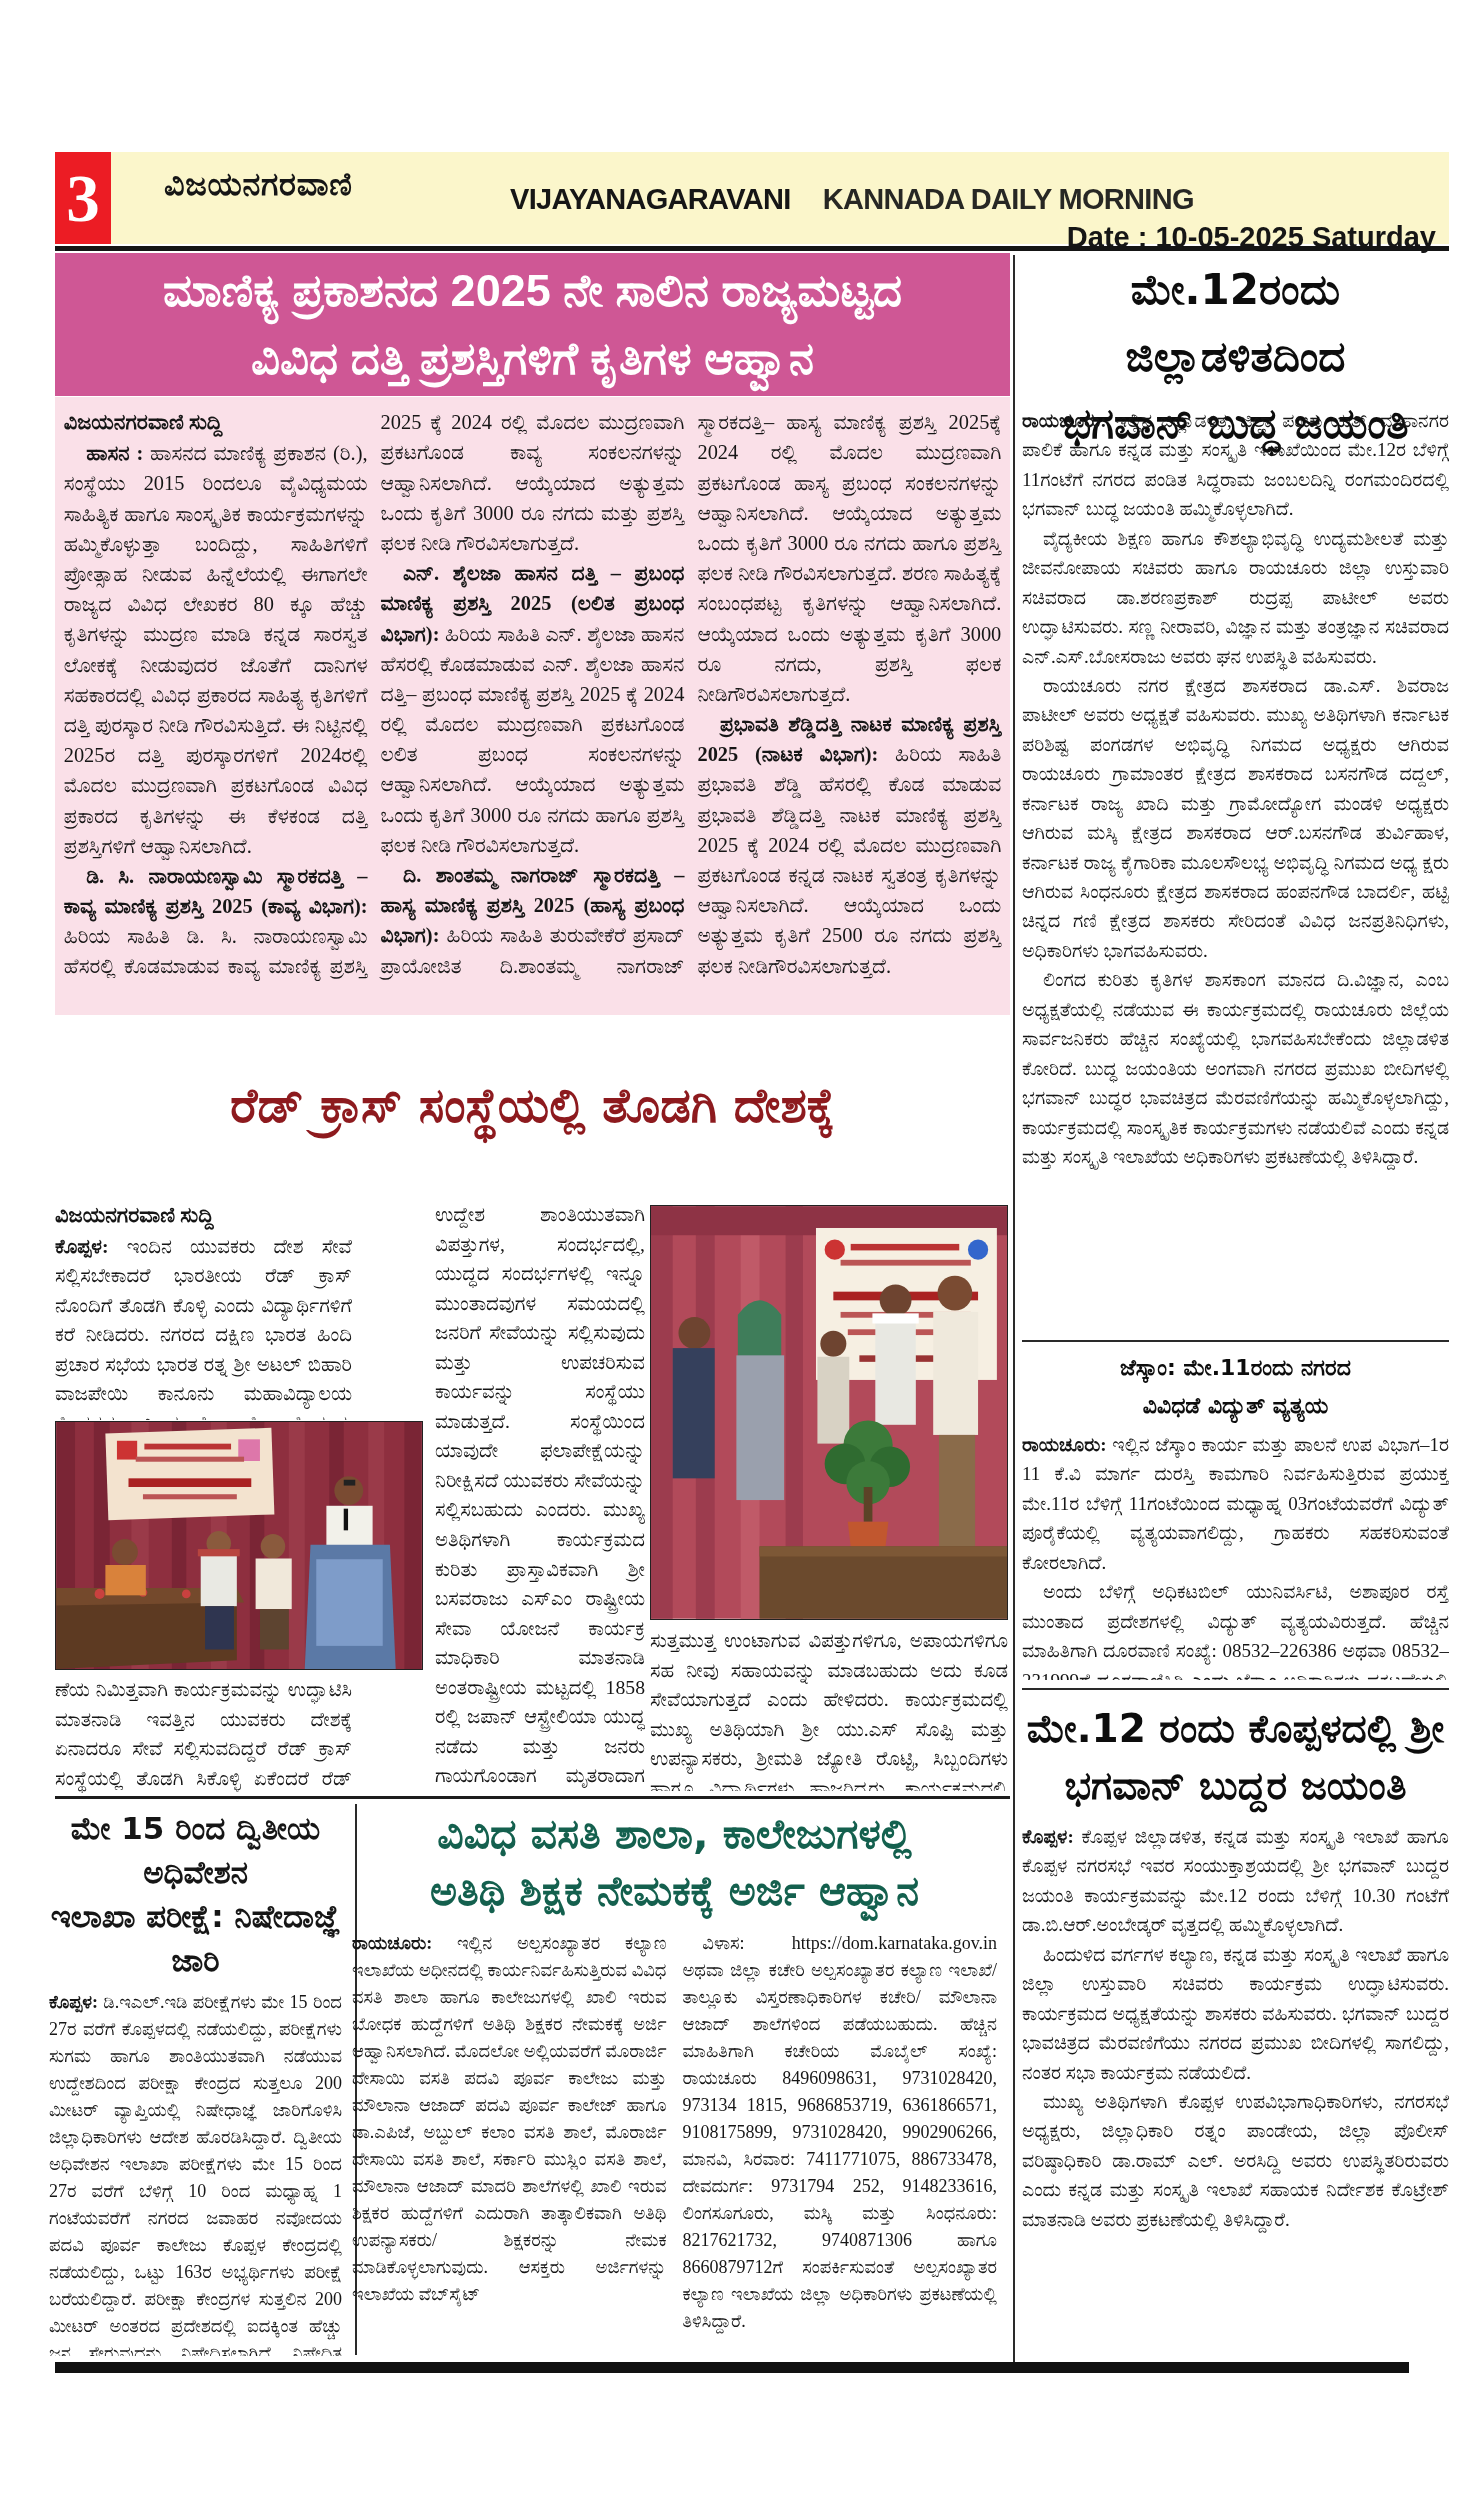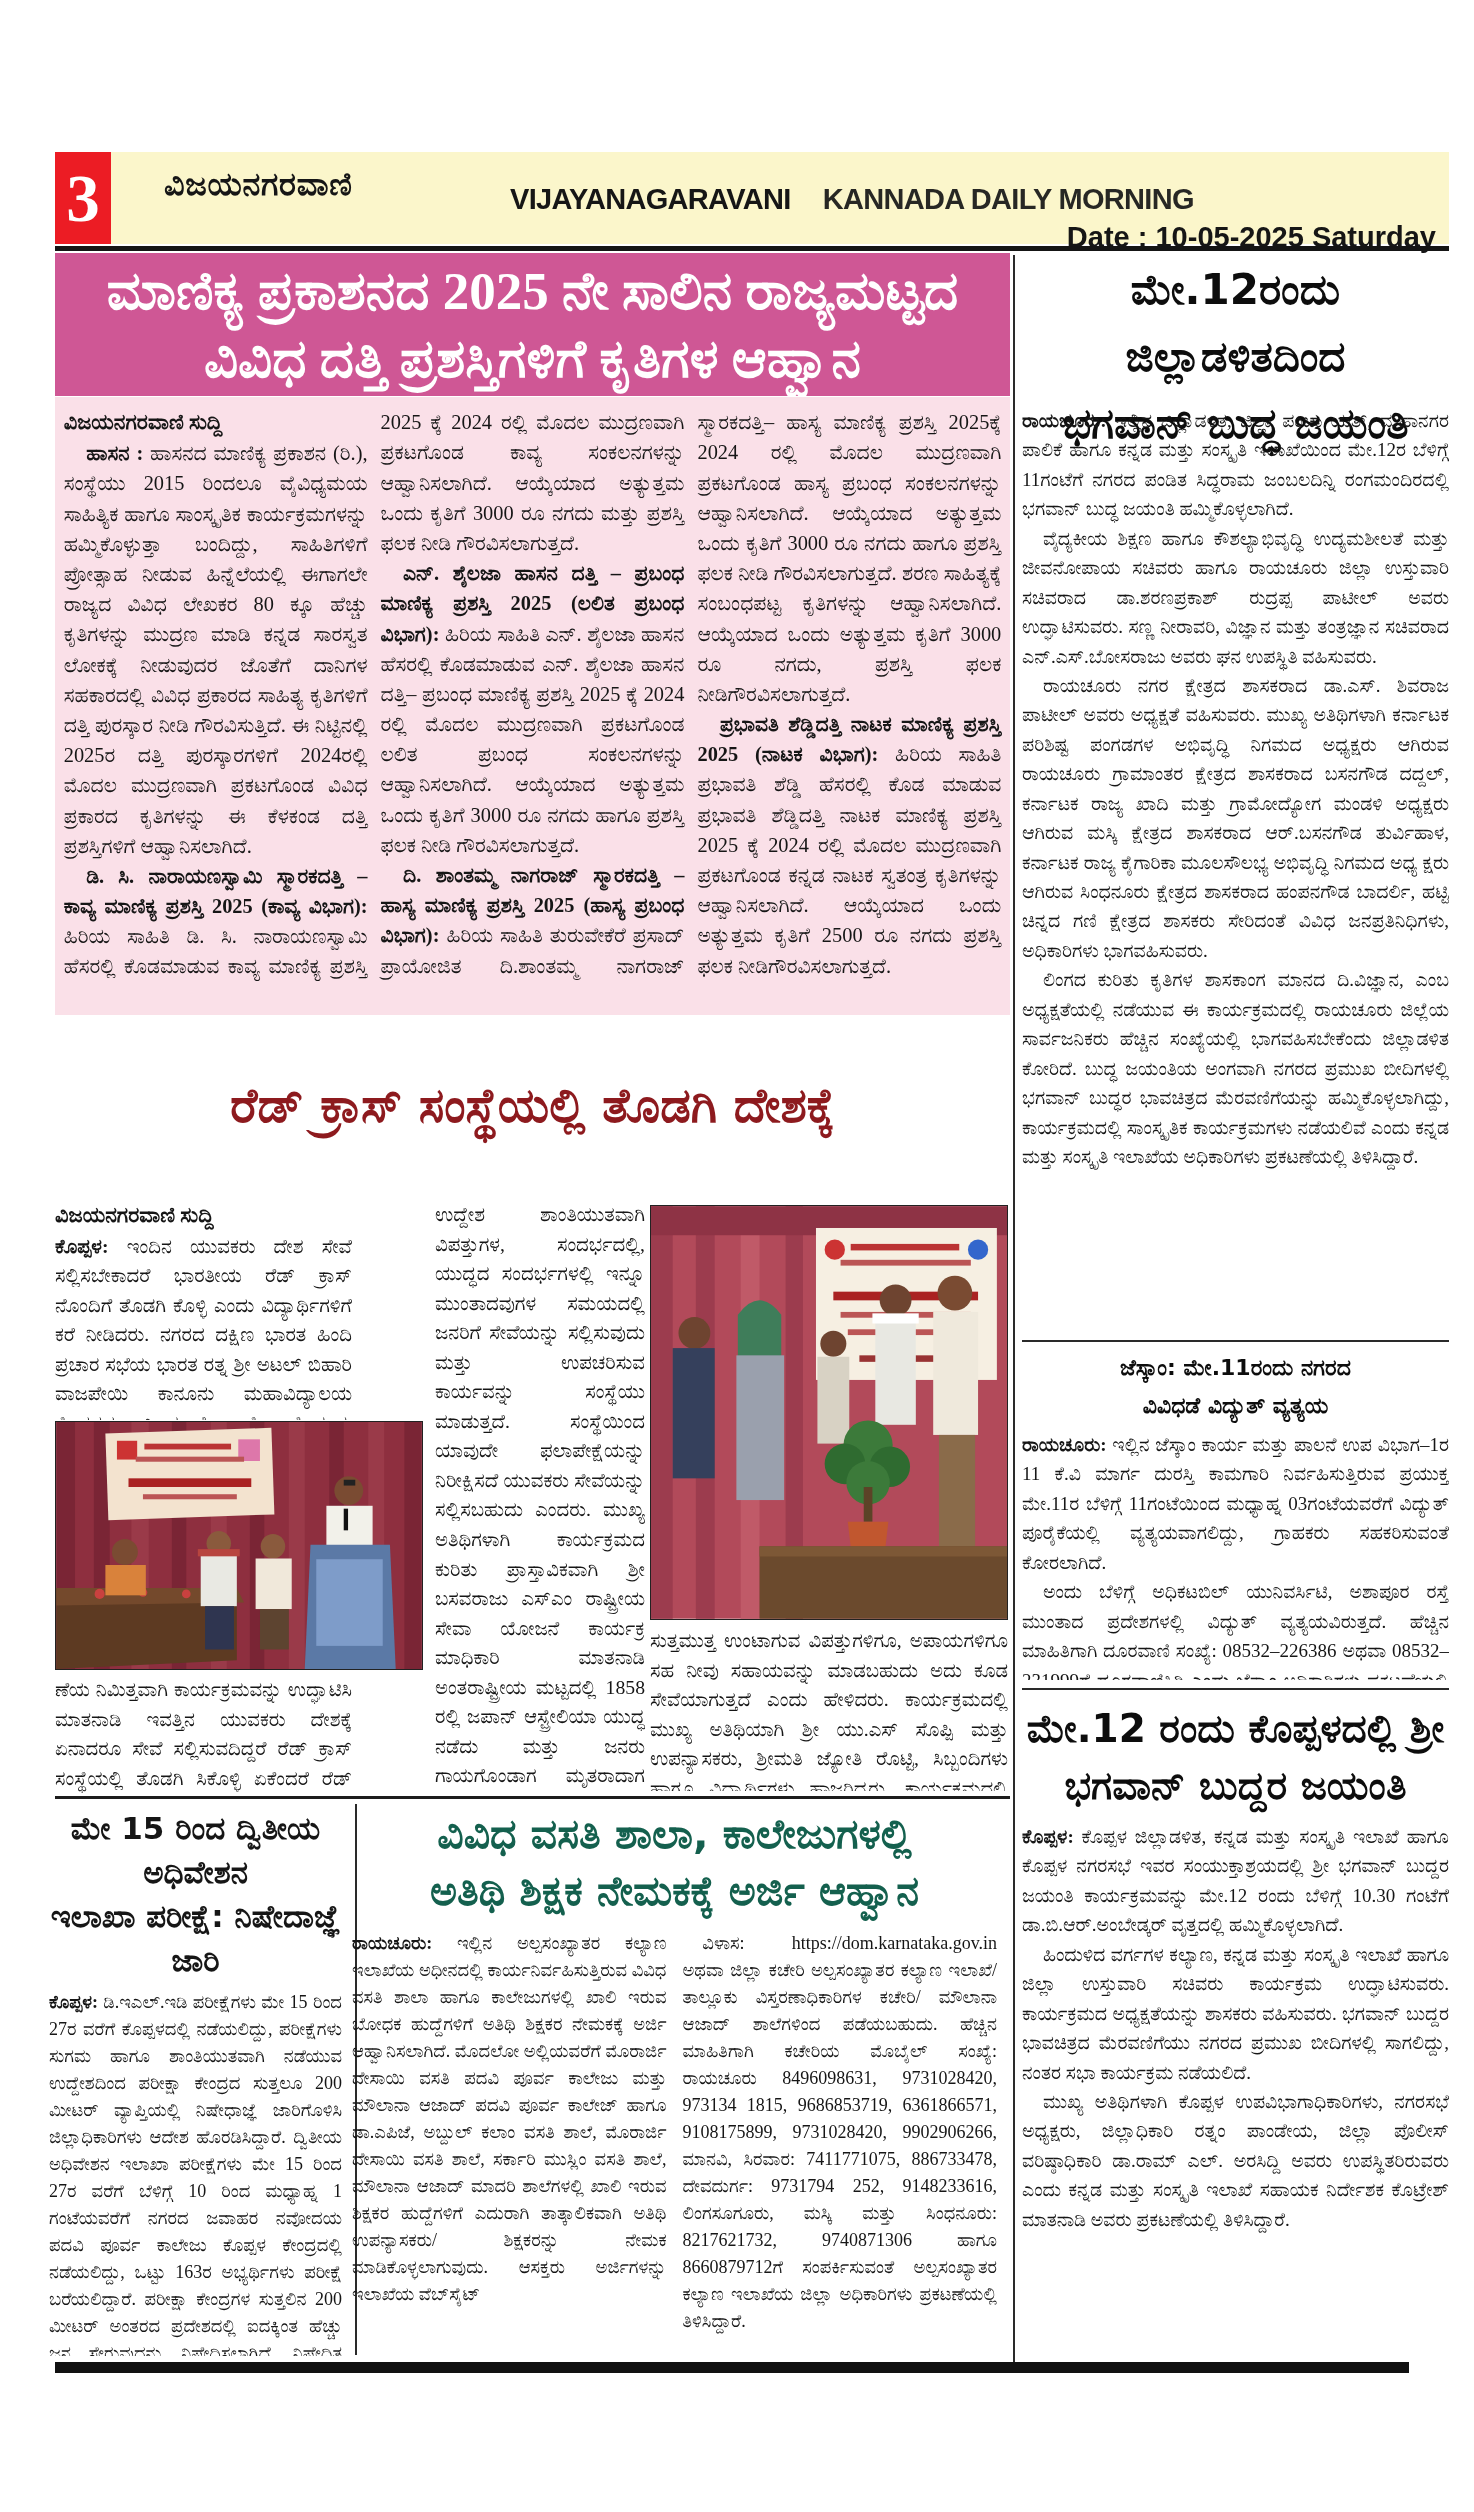--- a/index.html
+++ b/index.html
@@ -14,22 +14,22 @@
   .mast-kn{left:109px;top:13px;font-size:32px;font-weight:bold;letter-spacing:0.7px;
            font-family:"DejaVu Sans","Liberation Sans",sans-serif;}
   .mast-en{left:455px;top:31px;font-size:29px;font-family:"Liberation Sans","DejaVu Sans",sans-serif;
            font-weight:bold;letter-spacing:-0.7px;white-space:nowrap;}
   .mast-en .light{font-weight:bold;opacity:.92;padding-left:25px;}
   .mast-date{right:13px;top:35px;font-size:29px;font-family:"Liberation Sans",sans-serif;font-weight:bold;margin-top:34px;}
   .rule1{left:55px;top:246px;width:1394px;height:5.1px;background:#151515;}
   
   .a1head{left:55px;top:253px;width:955px;height:143px;background:#CF5795;color:#ffffff;
           display:flex;flex-direction:column;align-items:center;justify-content:center;}
-  .a1head div{font-size:53px;font-weight:bold;line-height:68px;white-space:nowrap;
-              font-family:Liberation Serif, serif;text-align:center;}
+  .a1head div{font-size:45px;font-weight:bold;line-height:68px;white-space:nowrap;
+              font-family:Liberation Sans, sans-serif;text-align:center;}
   .a1body{left:55px;top:397px;width:955px;height:618px;background:#FAE0E8;
           padding:10.2px 8.7px;column-count:3;column-gap:13px;overflow:hidden;
           font-size:20.4px;line-height:1.48;text-align:justify;}
   .a1body p{margin:0;}
   .a1body p+p{text-indent:1.1em;}
   .byline{font-weight:bold;font-size:21px;}
   b.dl{font-weight:bold;}
   
   .vdiv{left:1013px;top:255px;width:2.2px;height:2107px;background:#2a2a2a;}
   

